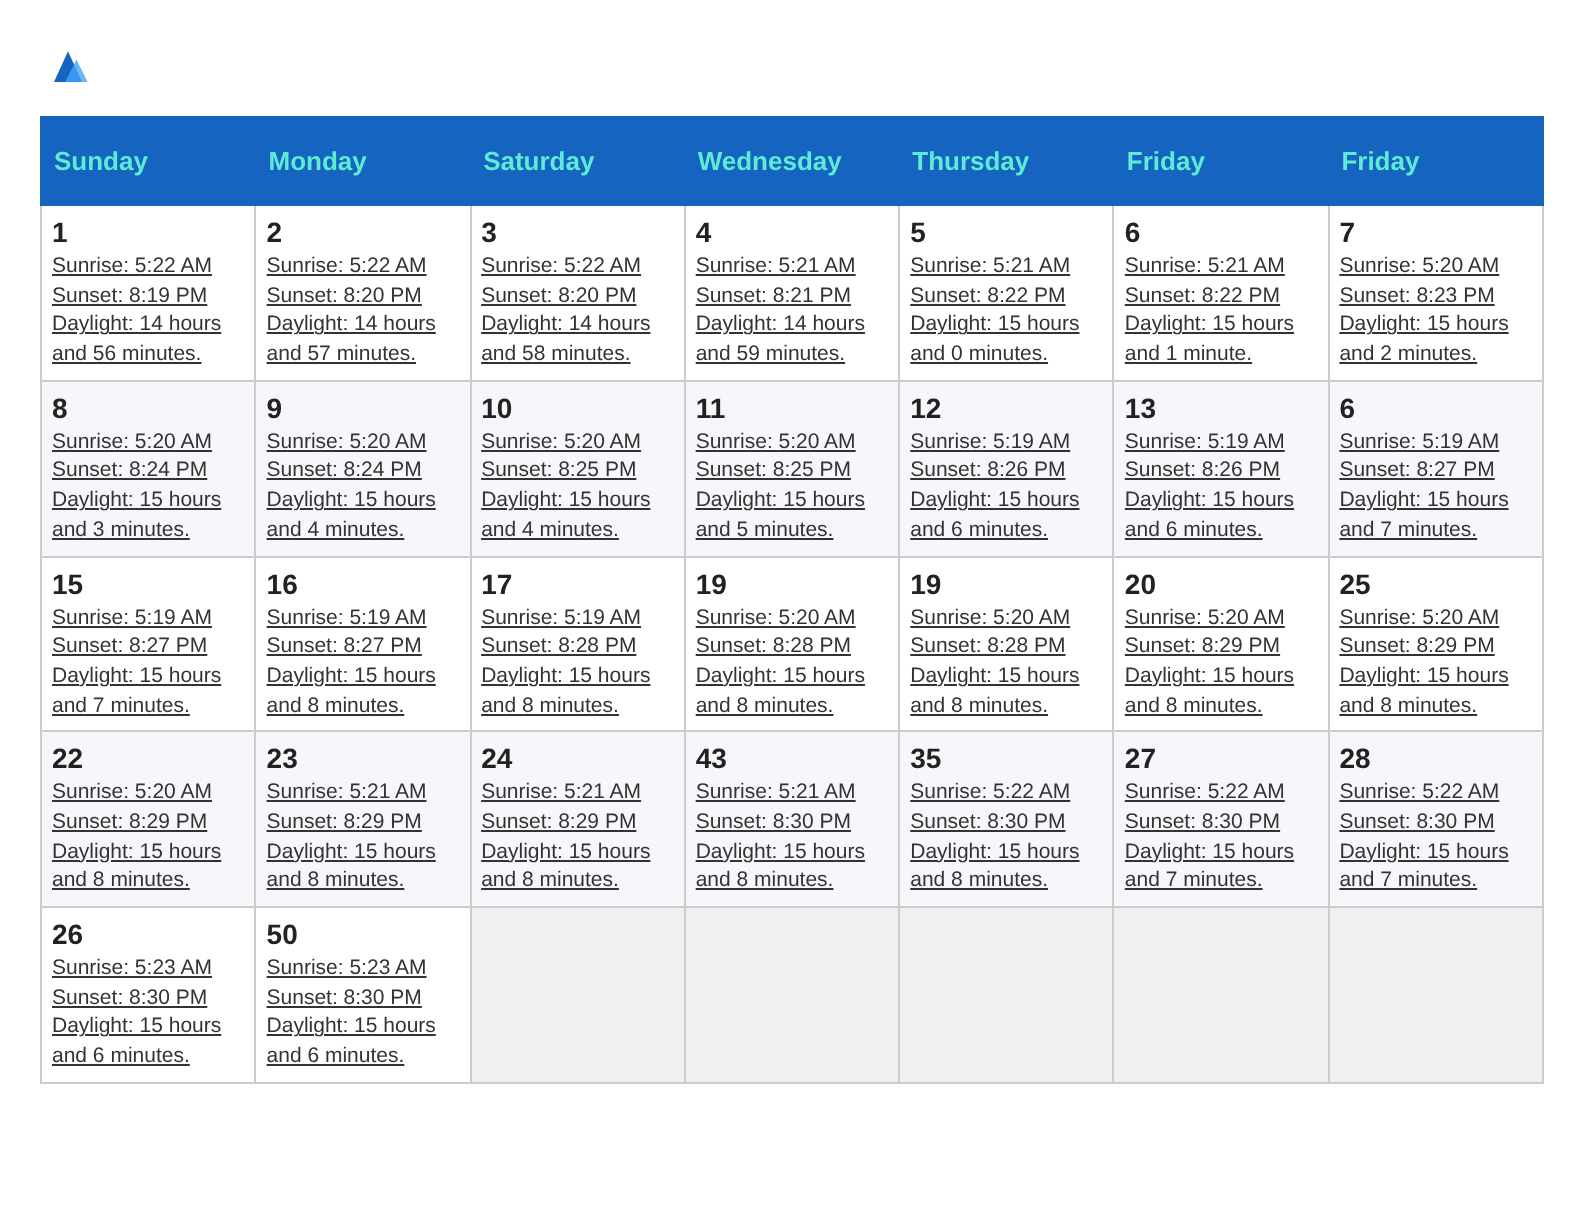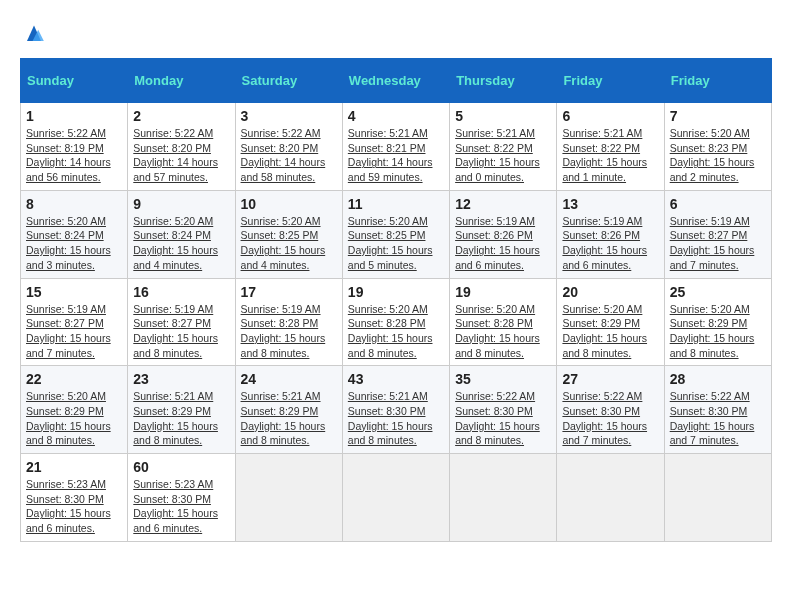--- a/index.html
+++ b/index.html
@@ -320,28 +320,28 @@
         <td>
           <span class="day-num">28</span>
           <div class="day-info" style="white-space: pre-line;">Sunrise: 5:22 AM
 Sunset: 8:30 PM
 Daylight: 15 hours
 and 7 minutes.</div>
         </td>
       </tr>
       <tr>
         <td>
-          <span class="day-num">21</span>
+          <span class="day-num">26</span>
           <div class="day-info" style="white-space: pre-line;">Sunrise: 5:23 AM
 Sunset: 8:30 PM
 Daylight: 15 hours
 and 6 minutes.</div>
         </td>
         <td>
-          <span class="day-num">60</span>
+          <span class="day-num">50</span>
           <div class="day-info" style="white-space: pre-line;">Sunrise: 5:23 AM
 Sunset: 8:30 PM
 Daylight: 15 hours
 and 6 minutes.</div>
         </td>
         <td class="empty"></td>
         <td class="empty"></td>
         <td class="empty"></td>
         <td class="empty"></td>
         <td class="empty"></td>

